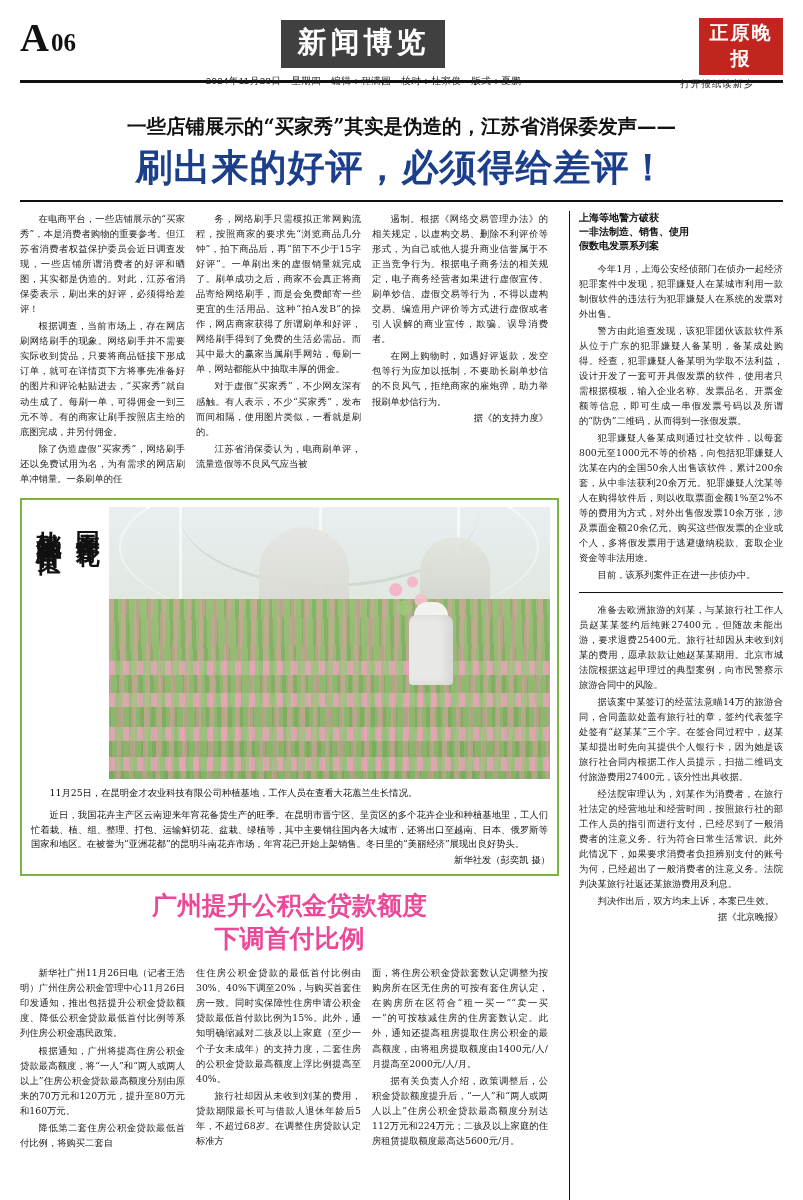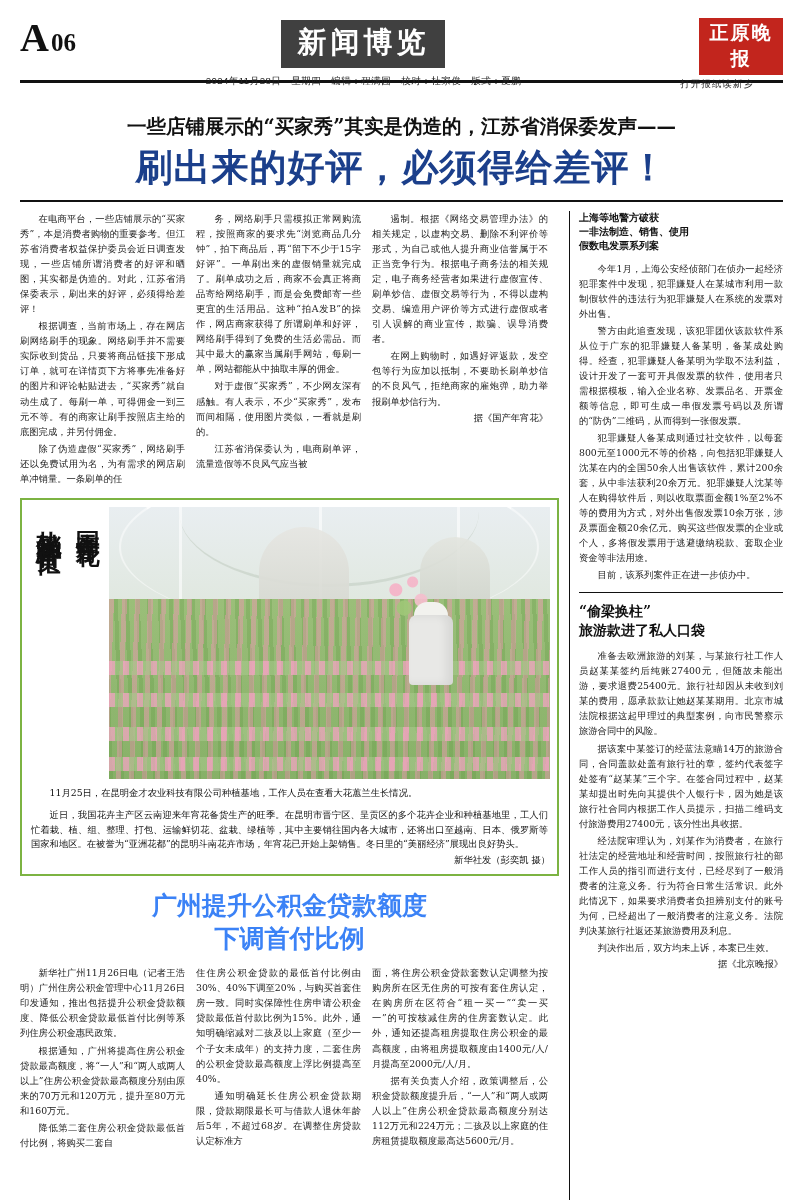--- a/index.html
+++ b/index.html
@@ -255,21 +255,21 @@
   }
 
   
   .bottom-head {
     text-align: center;
     font-size: 25px;
     font-weight: bold;
     font-family: "DejaVu Serif", serif;
     line-height: 1.3;
     margin: 14px 0 10px 0;
-    color: #3b82f6;
+    color: #ec4899;
   }
   .bottom-head .l2 { display:block; }
 </style>
 </head>
 <body>
 
 <div class="page">
 
   <div class="masthead">
     <div class="folio">
@@ -305,21 +305,21 @@
           <p class="body">除了伪造虚假“买家秀”，网络刷手还以免费试用为名，为有需求的网店刷单冲销量。一条刷单的任</p>
         </div>
         <div class="col">
           <p class="body">务，网络刷手只需模拟正常网购流程，按照商家的要求先“浏览商品几分钟”，拍下商品后，再“留下不少于15字好评”。一单刷出来的虚假销量就完成了。刷单成功之后，商家不会真正将商品寄给网络刷手，而是会免费邮寄一些更宜的生活用品。这种“拍A发B”的操作，网店商家获得了所谓刷单和好评，网络刷手得到了免费的生活必需品。而其中最大的赢家当属刷手网站，每刷一单，网站都能从中抽取丰厚的佣金。</p>
           <p class="body">对于虚假“买家秀”，不少网友深有感触。有人表示，不少“买家秀”，发布而间相隔，使用图片类似，一看就是刷的。</p>
           <p class="body">江苏省消保委认为，电商刷单评，流量造假等不良风气应当被</p>
         </div>
         <div class="col">
           <p class="body">遏制。根据《网络交易管理办法》的相关规定，以虚构交易、删除不利评价等形式，为自己或他人提升商业信誉属于不正当竞争行为。根据电子商务法的相关规定，电子商务经营者如果进行虚假宣传、刷单炒信、虚假交易等行为，不得以虚构交易、编造用户评价等方式进行虚假或者引人误解的商业宣传，欺骗、误导消费者。</p>
           <p class="body">在网上购物时，如遇好评返款，发空包等行为应加以抵制，不要助长刷单炒信的不良风气，拒绝商家的雇炮弹，助力举报刷单炒信行为。</p>
-          <div class="source-right">据《国产年宵花》</div>
+          <div class="source-right">据《的支持力度》</div>
         </div>
       </div>
 
       <div class="photo-package">
         <div class="photo-inner">
           <div class="vtitle">
             <span>热销中外备货忙</span>
           </div>
           <div class="vtitle" style="font-size:24px;height:250px;">
             <span>国产年宵花</span>
@@ -354,21 +354,21 @@
         <span class="l2">下调首付比例</span>
       </div>
       <div class="cols3">
         <div class="col">
           <p class="body">新华社广州11月26日电（记者王浩明）广州住房公积金管理中心11月26日印发通知，推出包括提升公积金贷款额度、降低公积金贷款最低首付比例等系列住房公积金惠民政策。</p>
           <p class="body">根据通知，广州将提高住房公积金贷款最高额度，将“一人”和“两人或两人以上”住房公积金贷款最高额度分别由原来的70万元和120万元，提升至80万元和160万元。</p>
           <p class="body">降低第二套住房公积金贷款最低首付比例，将购买二套自</p>
         </div>
         <div class="col">
           <p class="body noindent">住住房公积金贷款的最低首付比例由30%、40%下调至20%，与购买首套住房一致。同时实保障性住房申请公积金贷款最低首付款比例为15%。此外，通知明确缩减对二孩及以上家庭（至少一个子女未成年）的支持力度，二套住房的公积金贷款最高额度上浮比例提高至40%。</p>
-          <p class="body">通知明确延长住房公积金贷款期限，贷款期限最长可与借款人退休年龄后5年，不超过68岁。在调整住房贷款认定标准方</p>
+          <p class="body">旅行社却因从未收到刘某的费用，贷款期限最长可与借款人退休年龄后5年，不超过68岁。在调整住房贷款认定标准方</p>
         </div>
         <div class="col">
           <p class="body noindent">面，将住房公积金贷款套数认定调整为按购房所在区无住房的可按有套住房认定，在购房所在区符合“租一买一”“卖一买一”的可按核减住房的住房套数认定。此外，通知还提高租房提取住房公积金的最高额度，由将租房提取额度由1400元/人/月提高至2000元/人/月。</p>
           <p class="body">据有关负责人介绍，政策调整后，公积金贷款额度提升后，“一人”和“两人或两人以上”住房公积金贷款最高额度分别达112万元和224万元；二孩及以上家庭的住房租赁提取额度最高达5600元/月。</p>
         </div>
       </div>
     </div>
 
     <div class="divider-v"></div>
 
@@ -378,24 +378,20 @@
         <div>一非法制造、销售、使用</div>
         <div>假数电发票系列案</div>
       </div>
       <p class="body">今年1月，上海公安经侦部门在侦办一起经济犯罪案件中发现，犯罪嫌疑人在某城市利用一款制假软件的违法行为犯罪嫌疑人在系统的发票对外出售。</p>
       <p class="body">警方由此追查发现，该犯罪团伙该款软件系从位于广东的犯罪嫌疑人备某明，备某成处购得。经查，犯罪嫌疑人备某明为学取不法利益，设计开发了一套可开具假发票的软件，使用者只需根据模板，输入企业名称、发票品名、开票金额等信息，即可生成一串假发票号码以及所谓的“防伪”二维码，从而得到一张假发票。</p>
       <p class="body">犯罪嫌疑人备某成则通过社交软件，以每套800元至1000元不等的价格，向包括犯罪嫌疑人沈某在内的全国50余人出售该软件，累计200余套，从中非法获利20余万元。犯罪嫌疑人沈某等人在购得软件后，则以收取票面金额1%至2%不等的费用为方式，对外出售假发票10余万张，涉及票面金额20余亿元。购买这些假发票的企业或个人，多将假发票用于逃避缴纳税款、套取企业资金等非法用途。</p>
       <p class="body">目前，该系列案件正在进一步侦办中。</p>
 
       <div class="r-rule"></div>
 
-      <div class="rhead small">
-        <div>“偷梁换柱”</div>
-        <div>旅游款进了私人口袋</div>
-      </div>
       <p class="body">准备去欧洲旅游的刘某，与某旅行社工作人员赵某某签约后纯账27400元，但随故未能出游，要求退费25400元。旅行社却因从未收到刘某的费用，愿承款款让她赵某某期用。北京市城法院根据这起甲理过的典型案例，向市民警察示旅游合同中的风险。</p>
       <p class="body">据该案中某签订的经蓝法意瞄14万的旅游合同，合同盖款处盖有旅行社的章，签约代表签字处签有“赵某某”三个字。在签合同过程中，赵某某却提出时先向其提供个人银行卡，因为她是该旅行社合同内根据工作人员提示，扫描二维码支付旅游费用27400元，该分性出具收据。</p>
       <p class="body">经法院审理认为，刘某作为消费者，在旅行社法定的经营地址和经营时间，按照旅行社的部工作人员的指引而进行支付，已经尽到了一般消费者的注意义务。行为符合日常生活常识。此外此情况下，如果要求消费者负担辨别支付的账号为何，已经超出了一般消费者的注意义务。法院判决某旅行社返还某旅游费用及利息。</p>
       <p class="body">判决作出后，双方均未上诉，本案已生效。</p>
       <div class="source-right">据《北京晚报》</div>
     </div>
   </div>
 </div>
 
 </body></html>

